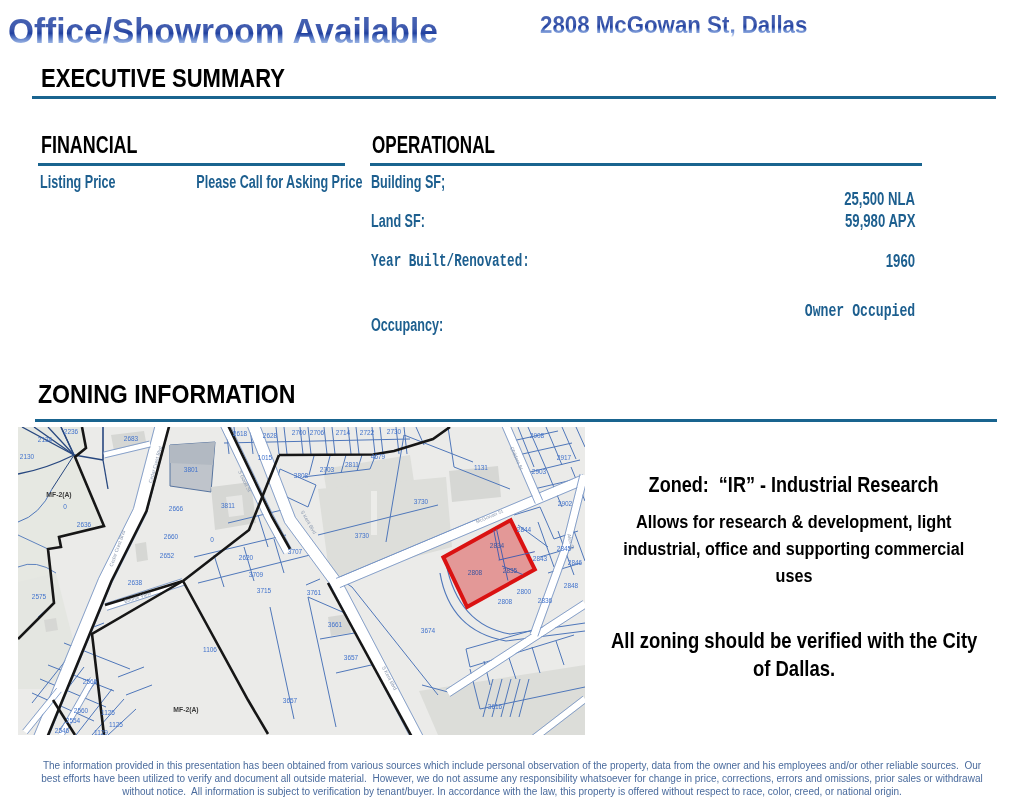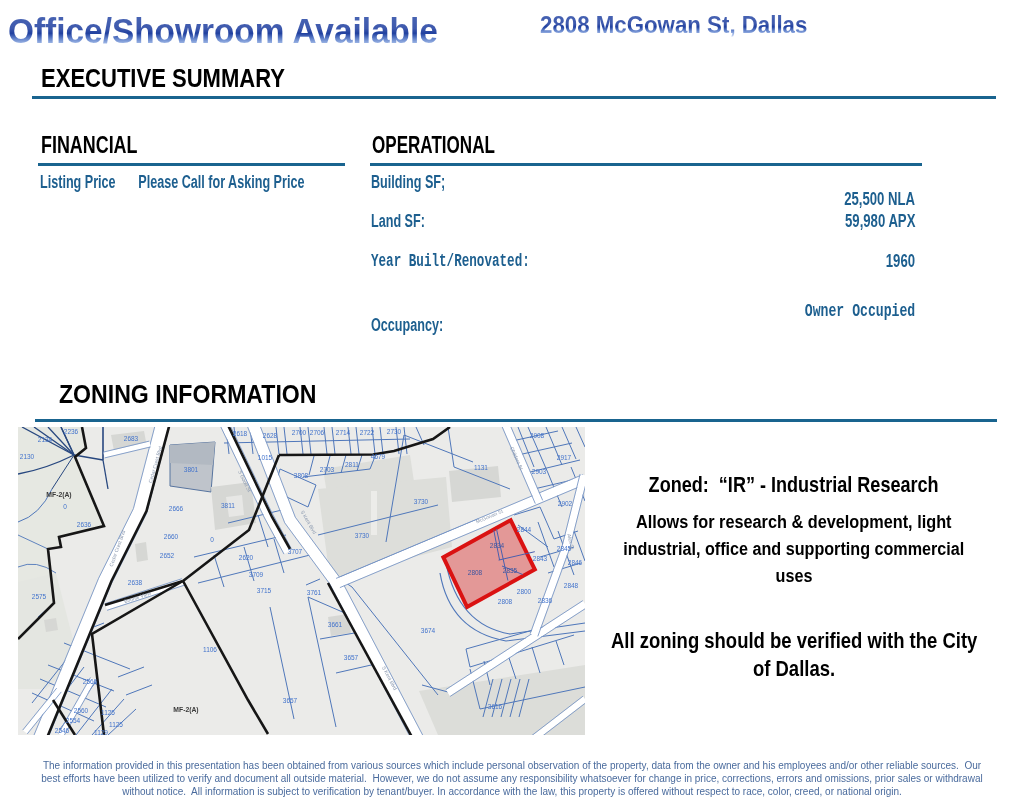--- a/index.html
+++ b/index.html
@@ -31,39 +31,39 @@
   <div class="abs h1" style="left:41px;top:66px;font-size:25.5px;"><span class="sx" style="transform:scaleX(0.864);">EXECUTIVE SUMMARY</span></div>
 
   <div class="rule" style="left:32px;top:95.5px;width:964px;"></div>
 
   <div class="abs h1" style="left:41px;top:133px;font-size:24px;"><span class="sx" style="transform:scaleX(0.746);">FINANCIAL</span></div>
 
   <div class="rule" style="left:38px;top:162.5px;width:307px;"></div>
 
   <div class="abs lbl" style="left:40px;top:172.7px;"><span class="sx" style="transform:scaleX(0.70);">Listing Price</span></div>
 
-  <div class="abs lbl" style="right:720px;top:172.7px;"><span class="sxr" style="transform:scaleX(0.70);">Please Call for Asking Price</span></div>
+  <div class="abs lbl" style="right:662px;top:172.7px;"><span class="sxr" style="transform:scaleX(0.70);">Please Call for Asking Price</span></div>
 
   <div class="abs h1" style="left:372px;top:133px;font-size:24px;"><span class="sx" style="transform:scaleX(0.711);">OPERATIONAL</span></div>
 
   <div class="rule" style="left:370px;top:162.5px;width:552px;"></div>
 
   <div class="abs lbl" style="left:371px;top:172.7px;"><span class="sx" style="transform:scaleX(0.70);">Building SF;</span></div>
   <div class="abs lbl" style="right:109px;top:190px;"><span class="sxr" style="transform:scaleX(0.73);">25,500 NLA</span></div>
 
   <div class="abs lbl" style="left:371px;top:211.5px;"><span class="sx" style="transform:scaleX(0.70);">Land SF:</span></div>
   <div class="abs lbl" style="right:109px;top:211.5px;"><span class="sxr" style="transform:scaleX(0.73);">59,980 APX</span></div>
 
   <div class="abs lbl" style="left:371px;top:251.5px;font-family:Liberation Mono, monospace;"><span class="sx" style="transform:scaleX(0.70);">Year Built/Renovated:</span></div>
   <div class="abs lbl" style="right:109px;top:251.5px;"><span class="sxr" style="transform:scaleX(0.73);">1960</span></div>
 
   <div class="abs lbl" style="left:371px;top:301.5px;margin-top:14px;"><span class="sx" style="transform:scaleX(0.70);">Occupancy:</span></div>
   <div class="abs lbl" style="right:109px;top:301.5px;font-family:Liberation Mono, monospace;"><span class="sxr" style="transform:scaleX(0.73);">Owner Occupied</span></div>
 
-  <div class="abs h1" style="left:38px;top:382px;font-size:25.5px;margin-left:21px;"><span class="sx" style="transform:scaleX(0.906);">ZONING INFORMATION</span></div>
+  <div class="abs h1" style="left:38px;top:382px;font-size:25.5px;"><span class="sx" style="transform:scaleX(0.906);">ZONING INFORMATION</span></div>
 
   <div class="rule" style="left:35px;top:419px;width:962px;"></div>
 
   <div class="abs" style="left:18px;top:427px;width:567px;height:308px;">
   <svg width="567" height="308" viewBox="0 0 567 308">
 
     <rect x="0" y="0" width="567" height="308" fill="#ebebe9"></rect>
 
     <polygon points="0,0 64,0 68,21 57,30 86,99 41,110 43,120 30,122 36,176 0,212" fill="#e6e8e2"></polygon>
 

